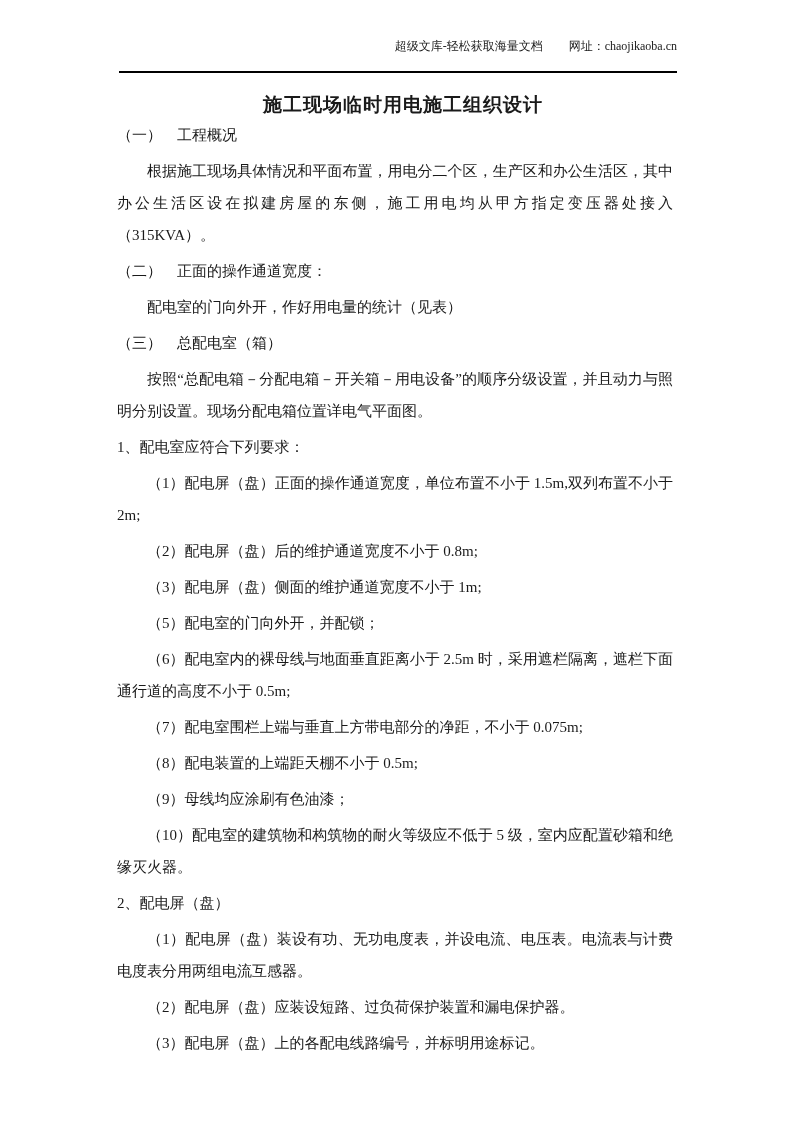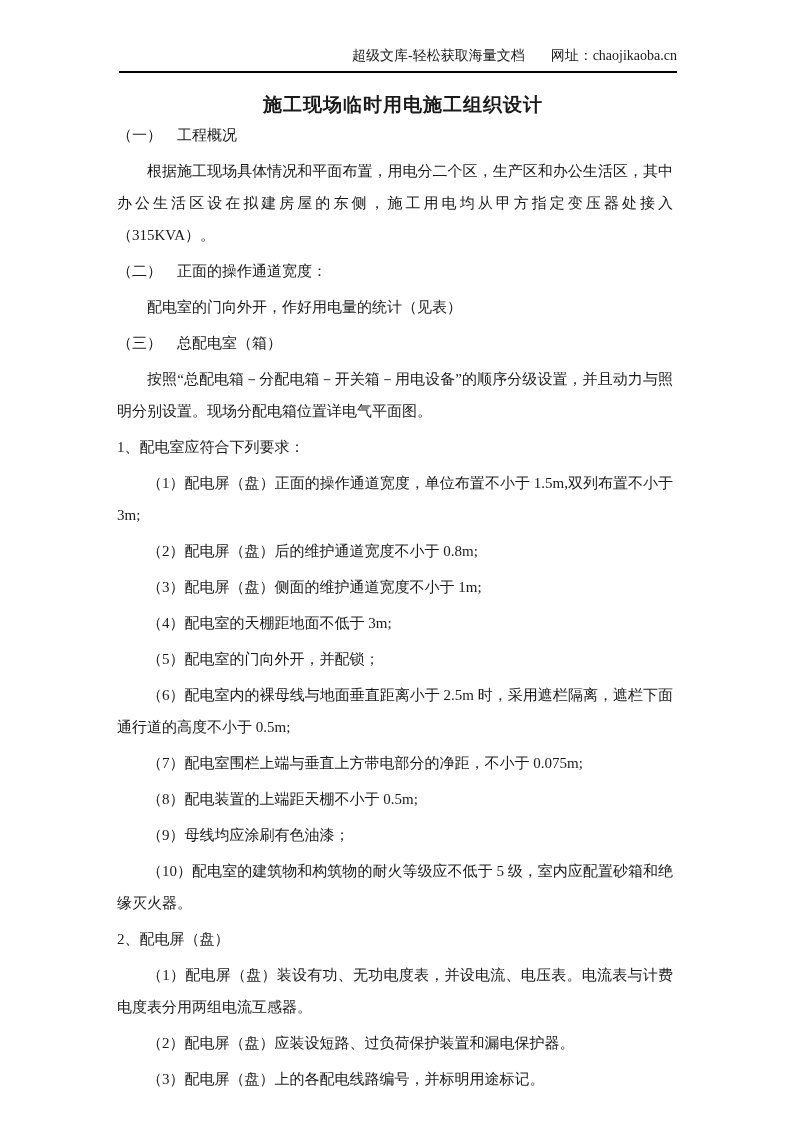--- a/index.html
+++ b/index.html
@@ -12,24 +12,24 @@
     width: 793px;
     height: 1122px;
     background: #ffffff;
     font-family: "Liberation Serif", "DejaVu Serif", serif;
     color: #1a1a1a;
     overflow: hidden;
   }
   .header {
     position: absolute;
     left: 113px;
-    top: 46px;
+    top: 36px;
     width: 564px;
     text-align: right;
-    font-size: 14px;
+    font-size: 12px;
     line-height: 20px;
     white-space: nowrap;
   }
   .hdr-gap {
     display: inline-block;
     width: 26px;
   }
   .rule {
     position: absolute;
     left: 119px;
@@ -81,24 +81,23 @@
   <h1 class="title">施工现场临时用电施工组织设计</h1>
 
   <div class="content">
     <p>（一）　工程概况</p>
     <p class="ind">根据施工现场具体情况和平面布置，用电分二个区，生产区和办公生活区，其中办公生活区设在拟建房屋的东侧，施工用电均从甲方指定变压器处接入（315KVA）。</p>
     <p>（二）　正面的操作通道宽度：</p>
     <p class="ind">配电室的门向外开，作好用电量的统计（见表）</p>
     <p>（三）　总配电室（箱）</p>
     <p class="ind">按照“总配电箱－分配电箱－开关箱－用电设备”的顺序分级设置，并且动力与照明分别设置。现场分配电箱位置详电气平面图。</p>
     <p>1、配电室应符合下列要求：</p>
-    <p class="ind">（1）配电屏（盘）正面的操作通道宽度，单位布置不小于 1.5m,双列布置不小于 3m;</p>
+    <p class="ind">（1）配电屏（盘）正面的操作通道宽度，单位布置不小于 1.5m,双列布置不小于 2m;</p>
     <p class="ind">（2）配电屏（盘）后的维护通道宽度不小于 0.8m;</p>
     <p class="ind">（3）配电屏（盘）侧面的维护通道宽度不小于 1m;</p>
-    <p class="ind">（4）配电室的天棚距地面不低于 3m;</p>
     <p class="ind">（5）配电室的门向外开，并配锁；</p>
     <p class="ind">（6）配电室内的裸母线与地面垂直距离小于 2.5m 时，采用遮栏隔离，遮栏下面通行道的高度不小于 0.5m;</p>
     <p class="ind">（7）配电室围栏上端与垂直上方带电部分的净距，不小于 0.075m;</p>
     <p class="ind">（8）配电装置的上端距天棚不小于 0.5m;</p>
     <p class="ind">（9）母线均应涂刷有色油漆；</p>
     <p class="ind">（10）配电室的建筑物和构筑物的耐火等级应不低于 5 级，室内应配置砂箱和绝缘灭火器。</p>
     <p>2、配电屏（盘）</p>
     <p class="ind">（1）配电屏（盘）装设有功、无功电度表，并设电流、电压表。电流表与计费电度表分用两组电流互感器。</p>
     <p class="ind">（2）配电屏（盘）应装设短路、过负荷保护装置和漏电保护器。</p>
     <p class="ind">（3）配电屏（盘）上的各配电线路编号，并标明用途标记。</p>

